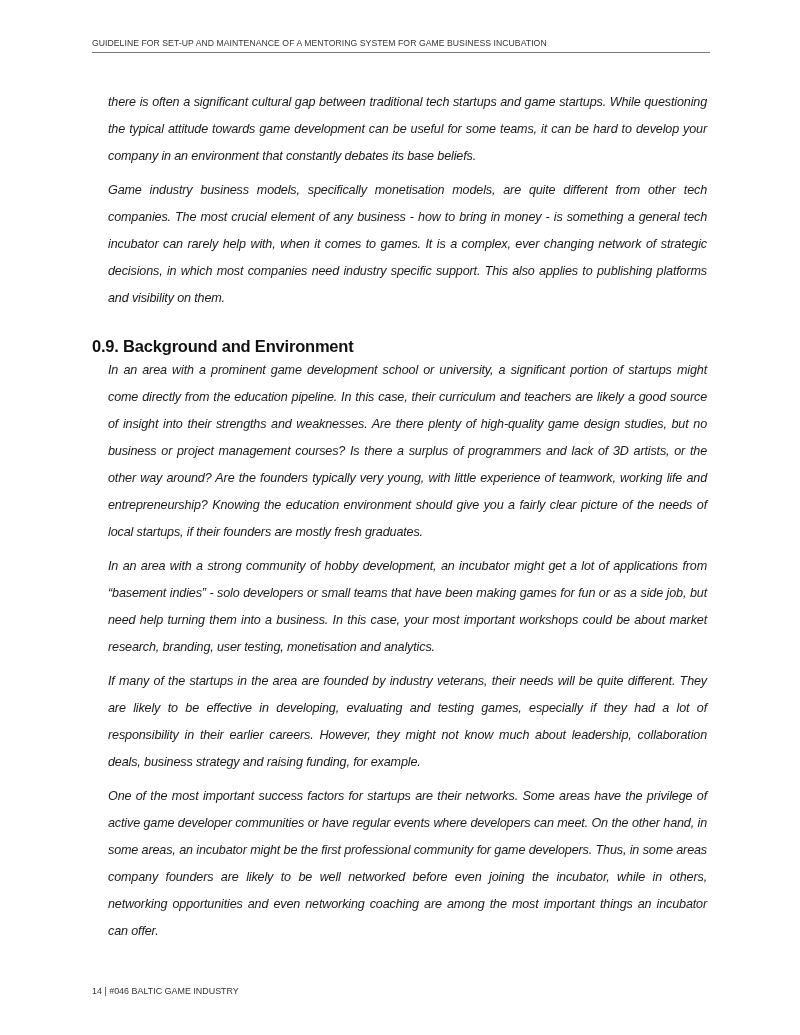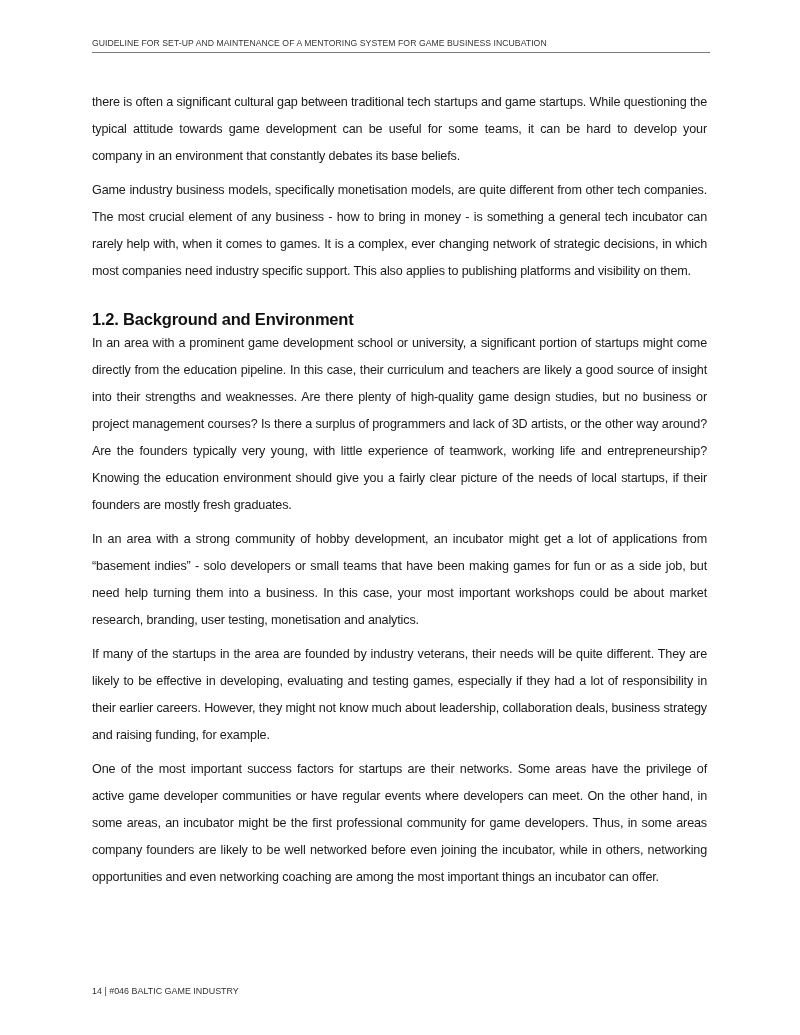--- a/index.html
+++ b/index.html
@@ -11,40 +11,40 @@
   }
   .header-rule {
     position: absolute; left: 92px; top: 52px; width: 618px; height: 0;
     border-top: 1.6px solid #7a7a7a;
   }
   .content {
     position: absolute; left: 92px; top: 89px; width: 615px;
     font-family: "Liberation Sans", sans-serif; font-size: 12.6px; line-height: 27px;
     color: #1a1a1a;
   }
-  .content p { margin: 0 0 7px 0; text-align: justify; letter-spacing: -0.15px; }
+  .content p { margin: 0 0 7px 16px; text-align: justify; letter-spacing: -0.15px; font-style: italic; }
   .content h2 {
     font-family: "Liberation Sans", sans-serif; font-size: 16.5px; font-weight: bold;
     margin: 23px 0 0 0; line-height: 22px; letter-spacing: -0.2px; color: #111;
   }
   .footer {
     position: absolute; left: 92px; top: 985px;
     font-family: "Liberation Sans", sans-serif; font-size: 9.6px; color: #333;
     transform: scaleX(0.93); transform-origin: left top; white-space: nowrap;
   }
 </style>
 </head>
 <body>
 
 <div class="header">GUIDELINE FOR SET-UP AND MAINTENANCE OF A MENTORING SYSTEM FOR GAME BUSINESS INCUBATION</div>
 <div class="header-rule"></div>
 
 <div class="content">
   <p>there is often a significant cultural gap between traditional tech startups and game startups. While questioning the typical attitude towards game development can be useful for some teams, it can be hard to develop your company in an environment that constantly debates its base beliefs.</p>
   <p>Game industry business models, specifically monetisation models, are quite different from other tech companies. The most crucial element of any business - how to bring in money - is something a general tech incubator can rarely help with, when it comes to games. It is a complex, ever changing network of strategic decisions, in which most companies need industry specific support. This also applies to publishing platforms and visibility on them.</p>
-  <h2>1.2. Background and Environment</h2>
+  <h2>0.9. Background and Environment</h2>
   <p>In an area with a prominent game development school or university, a significant portion of startups might come directly from the education pipeline. In this case, their curriculum and teachers are likely a good source of insight into their strengths and weaknesses. Are there plenty of high-quality game design studies, but no business or project management courses? Is there a surplus of programmers and lack of 3D artists, or the other way around? Are the founders typically very young, with little experience of teamwork, working life and entrepreneurship? Knowing the education environment should give you a fairly clear picture of the needs of local startups, if their founders are mostly fresh graduates.</p>
   <p>In an area with a strong community of hobby development, an incubator might get a lot of applications from “basement indies” - solo developers or small teams that have been making games for fun or as a side job, but need help turning them into a business. In this case, your most important workshops could be about market research, branding, user testing, monetisation and analytics.</p>
   <p>If many of the startups in the area are founded by industry veterans, their needs will be quite different. They are likely to be effective in developing, evaluating and testing games, especially if they had a lot of responsibility in their earlier careers. However, they might not know much about leadership, collaboration deals, business strategy and raising funding, for example.</p>
   <p>One of the most important success factors for startups are their networks. Some areas have the privilege of active game developer communities or have regular events where developers can meet. On the other hand, in some areas, an incubator might be the first professional community for game developers. Thus, in some areas company founders are likely to be well networked before even joining the incubator, while in others, networking opportunities and even networking coaching are among the most important things an incubator can offer.</p>
 </div>
 
 <div class="footer">14 | #046 BALTIC GAME INDUSTRY</div>
 
 </body></html>

